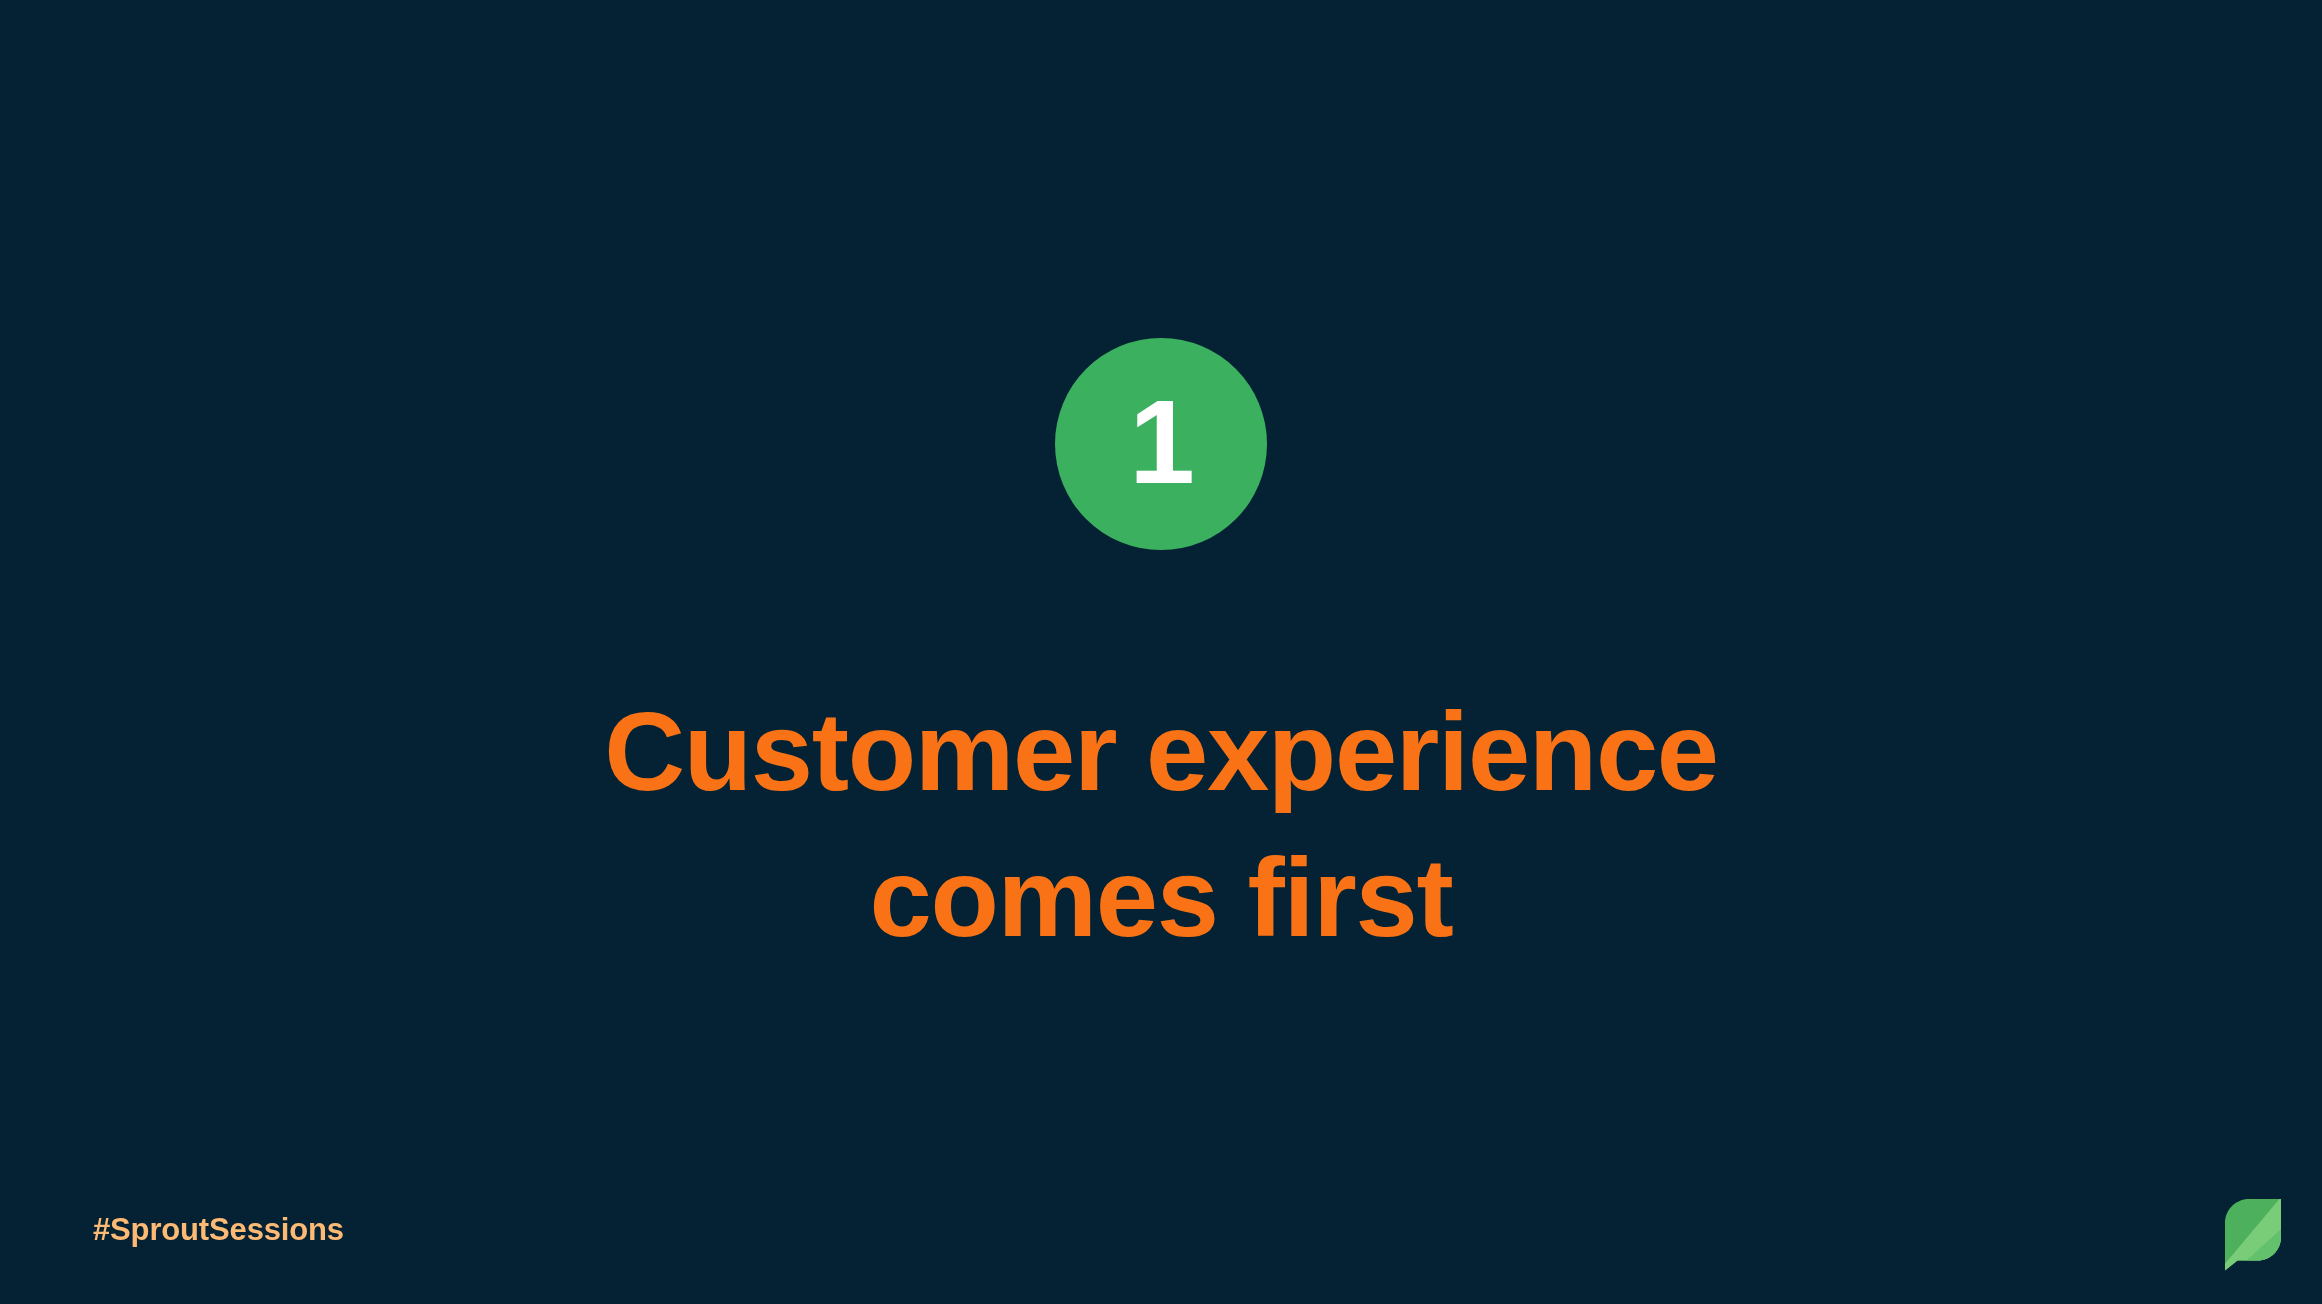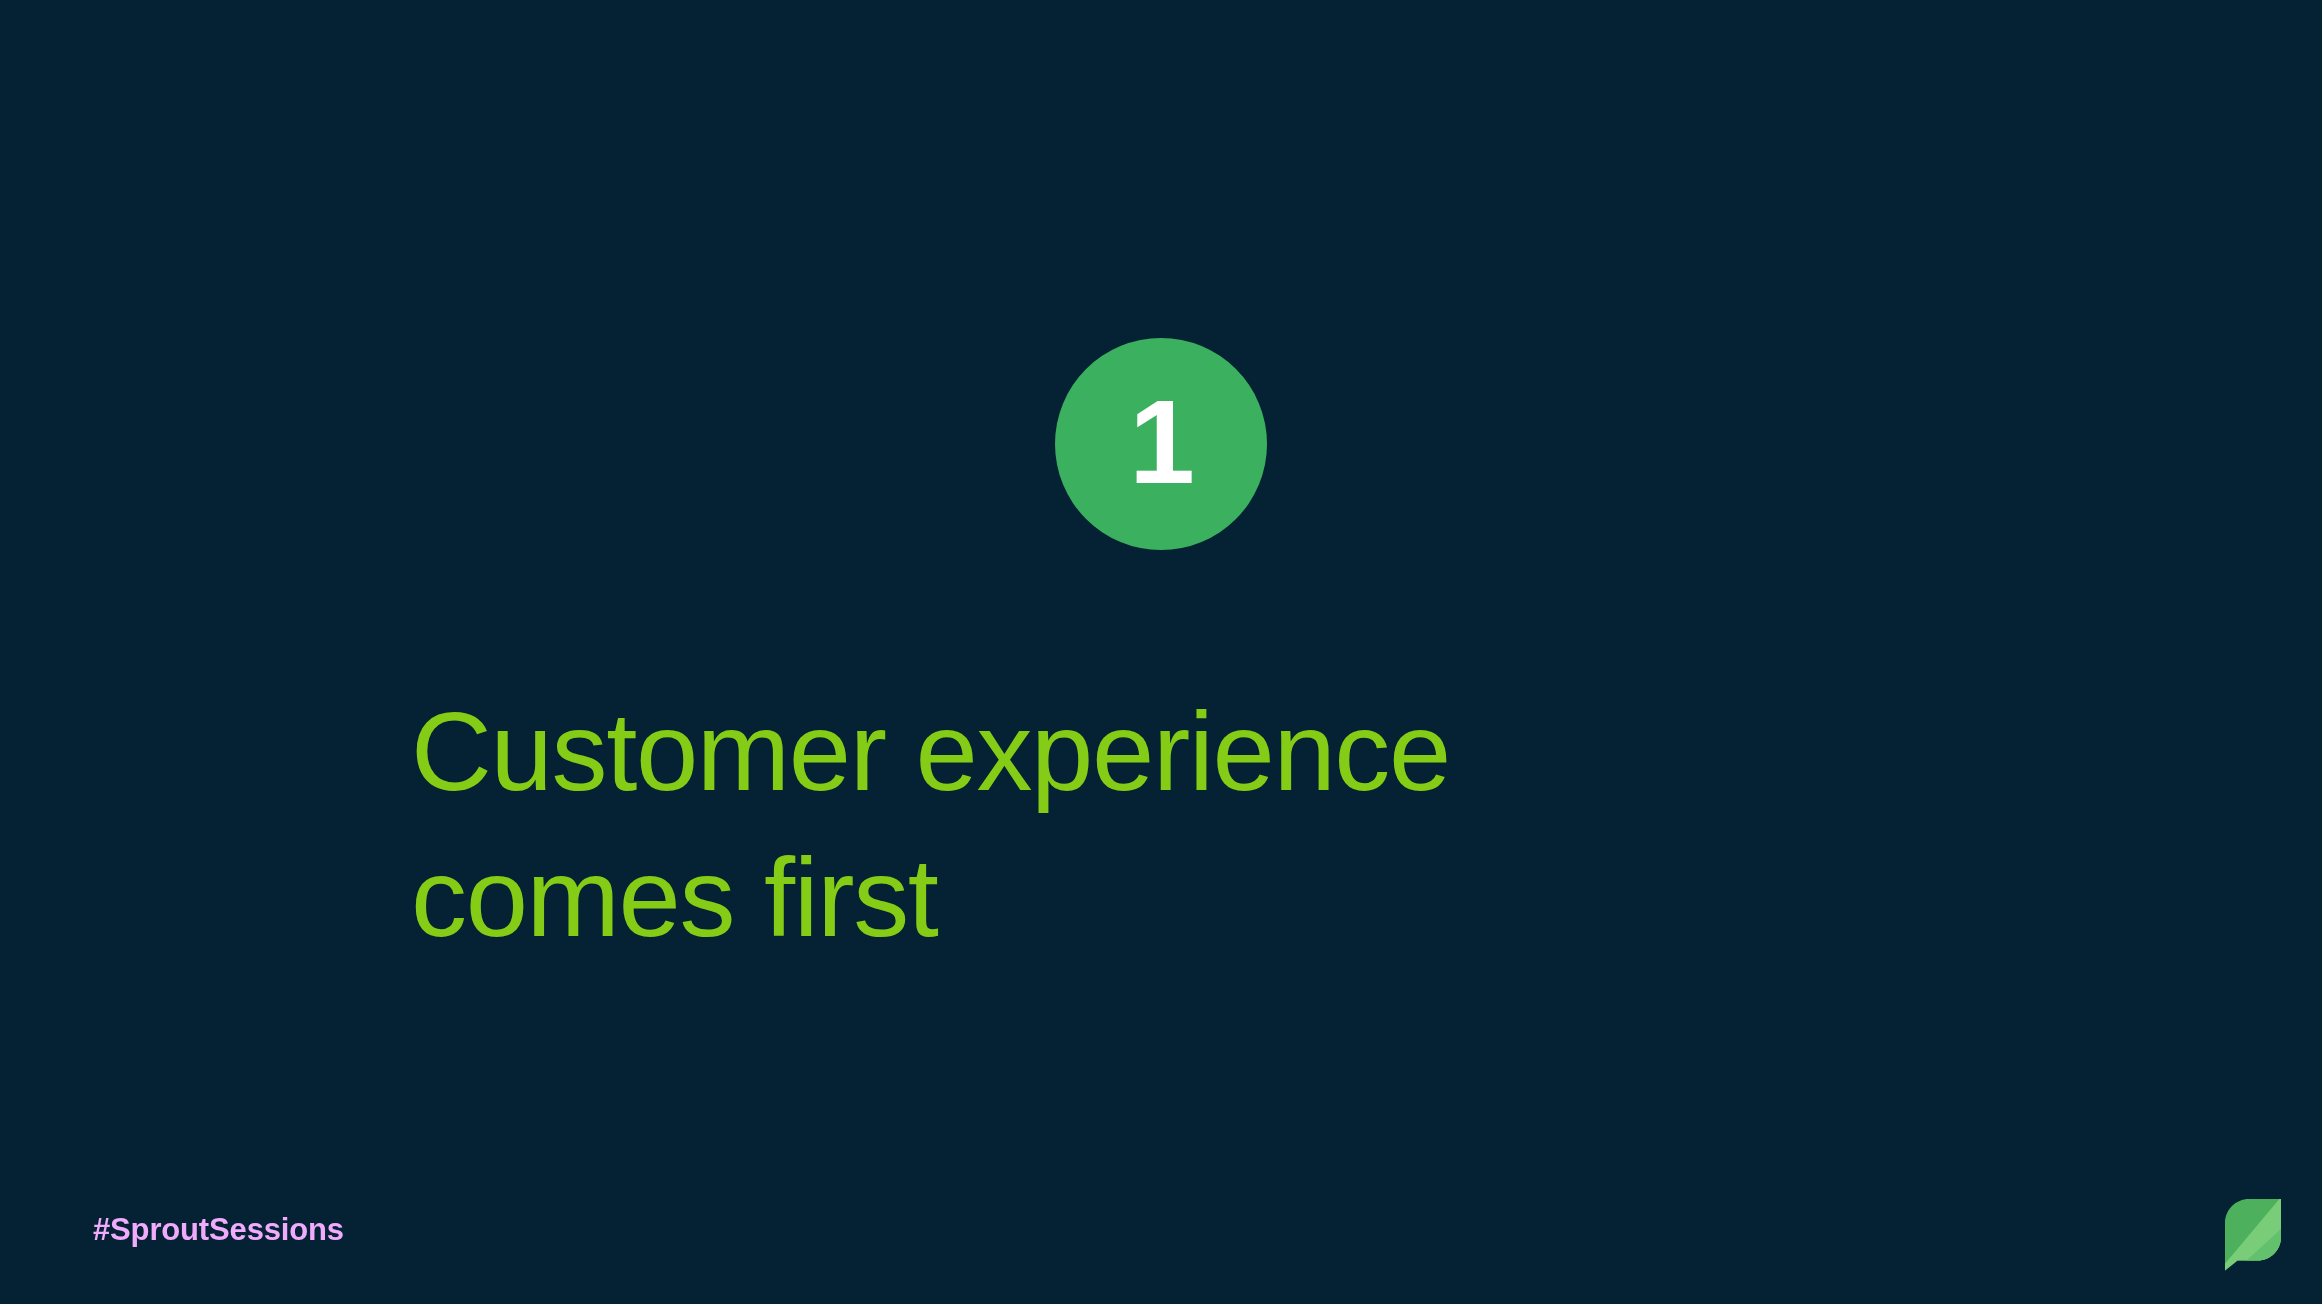--- a/index.html
+++ b/index.html
@@ -47,36 +47,36 @@
     line-height: 1;
   }
 
   
   .headline {
     position: absolute;
     left: 50%;
     transform: translateX(-50%);
     top: 604px;
     width: 1500px;
-    text-align: left;
-    color: #84cc16;
+    text-align: center;
+    color: #f97316;
     font-family: "Liberation Sans", sans-serif;
     font-size: 112px;
-    font-weight: 400;
+    font-weight: 700;
     line-height: 1.30;
     letter-spacing: -0.012em;
     white-space: pre-line;
   }
 
   
   .hashtag {
     position: absolute;
     left: 93px;
     top: 1214px;
-    color: #f0abfc;
+    color: #fdba74;
     font-family: "Liberation Sans", sans-serif;
     font-size: 31px;
     font-weight: 700;
     letter-spacing: -0.005em;
     line-height: 1;
   }
 
   
   .logo {
     position: absolute;

